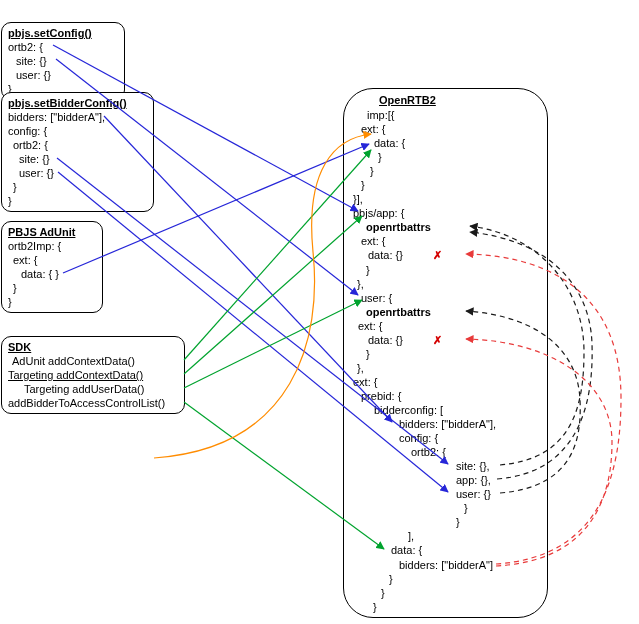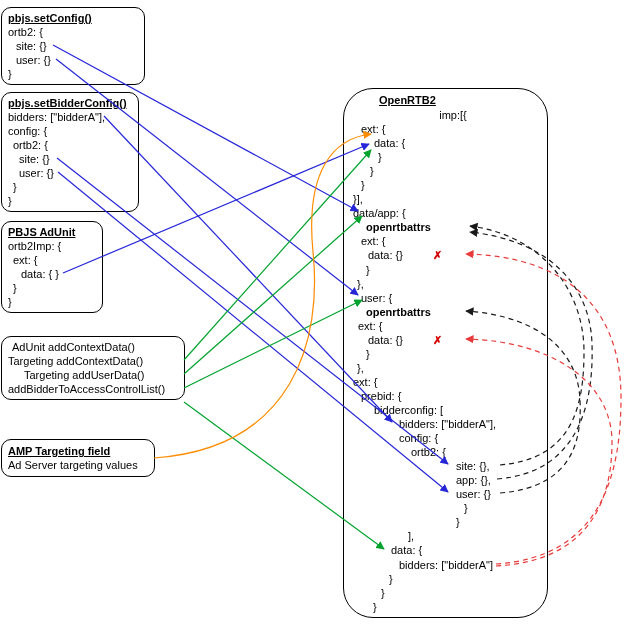--- a/index.html
+++ b/index.html
@@ -10,22 +10,22 @@
   }
   .box {
     position:absolute; border:1px solid #000; border-radius:10px;
     padding:3px 6px; background:#fff; z-index:1;
   }
   .box-title { font-weight:bold; text-decoration:underline; white-space:nowrap; height:14px; }
   .code-line { white-space:nowrap; height:14px; }
   .code-line.bold { font-weight:bold; }
   .red-x { color:#d40000; font-weight:bold; margin-left:30px; }
 
-  #box-setconfig       { left:1px;  top:7px;   width:144px; }
-  #box-setbidderconfig { left:1px;  top:92px;  width:138px; }
+  #box-setconfig       { left:1px;  top:22px;   width:124px; }
+  #box-setbidderconfig { left:1px;  top:92px;  width:153px; }
   #box-adunit          { left:1px;  top:221px; width:102px; }
   #box-sdk             { left:1px;  top:336px; width:184px; }
   #box-amp             { left:1px;  top:439px; width:154px; padding:4px 6px; }
 
   #box-openrtb2 {
     left:343px; top:88px; width:205px; height:530px;
     border-radius:30px; padding:4px 8px 4px 9px;
   }
   #box-openrtb2 .box-title { margin-left:26px; height:15px; line-height:15px; }
   #box-openrtb2 .code-line { height:14.05px; line-height:14.05px; }
@@ -68,46 +68,41 @@
     <div>
         <div class="code-line" style="margin-left: 0px;"><span>ortb2Imp: {</span></div>
         <div class="code-line" style="margin-left: 5px;"><span>ext: {</span></div>
         <div class="code-line" style="margin-left: 13px;"><span>data: { }</span></div>
         <div class="code-line" style="margin-left: 5px;"><span>}</span></div>
         <div class="code-line" style="margin-left: 0px;"><span>}</span></div>
       </div>
   </div>
 
   <div class="box" id="box-sdk">
+    <div class="box-title">SDK</div>
     <div>
         <div class="code-line" style="margin-left: 4px;"><span>AdUnit addContextData()</span></div>
-        <div class="code-line" style="margin-left: 0px;"><span>Targeting addContextData()</span></div>
+        <div class="code-line" style="margin-left: 0px; text-decoration: underline;"><span>Targeting addContextData()</span></div>
         <div class="code-line" style="margin-left: 16px;"><span>Targeting addUserData()</span></div>
         <div class="code-line" style="margin-left: 0px;"><span>addBidderToAccessControlList()</span></div>
       </div>
   </div>
 
-  <div class="box" id="box-amp">
-    <div class="box-title">AMP Targeting field</div>
-    <div>
-        <div class="code-line" style="margin-left: 0px;"><span>Ad Server targeting values</span></div>
-      </div>
-  </div>
 
   <div class="box" id="box-openrtb2">
     <div class="box-title">OpenRTB2</div>
     <div>
-        <div class="code-line" style="margin-left: 14px; text-align: center;"><span>imp:[{</span></div>
+        <div class="code-line" style="margin-left: 14px;"><span>imp:[{</span></div>
         <div class="code-line" style="margin-left: 8px;"><span>ext: {</span></div>
         <div class="code-line" style="margin-left: 21px;"><span>data: {</span></div>
         <div class="code-line" style="margin-left: 25px;"><span>}</span></div>
         <div class="code-line" style="margin-left: 17px;"><span>}</span></div>
         <div class="code-line" style="margin-left: 8px;"><span>}</span></div>
         <div class="code-line" style="margin-left: 0px;"><span>}],</span></div>
-        <div class="code-line" style="margin-left: 0px;"><span>data/app: {</span></div>
+        <div class="code-line" style="margin-left: 0px;"><span>pbjs/app: {</span></div>
         <div class="code-line bold" style="margin-left: 13px;"><span>openrtbattrs</span></div>
         <div class="code-line" style="margin-left: 8px;"><span>ext: {</span></div>
         <div class="code-line" style="margin-left: 15px;"><span>data: {}</span><span class="red-x">✗</span></div>
         <div class="code-line" style="margin-left: 13px;"><span>}</span></div>
         <div class="code-line" style="margin-left: 4px;"><span>},</span></div>
         <div class="code-line" style="margin-left: 8px;"><span>user: {</span></div>
         <div class="code-line bold" style="margin-left: 13px;"><span>openrtbattrs</span></div>
         <div class="code-line" style="margin-left: 5px;"><span>ext: {</span></div>
         <div class="code-line" style="margin-left: 15px;"><span>data: {}</span><span class="red-x">✗</span></div>
         <div class="code-line" style="margin-left: 13px;"><span>}</span></div>

